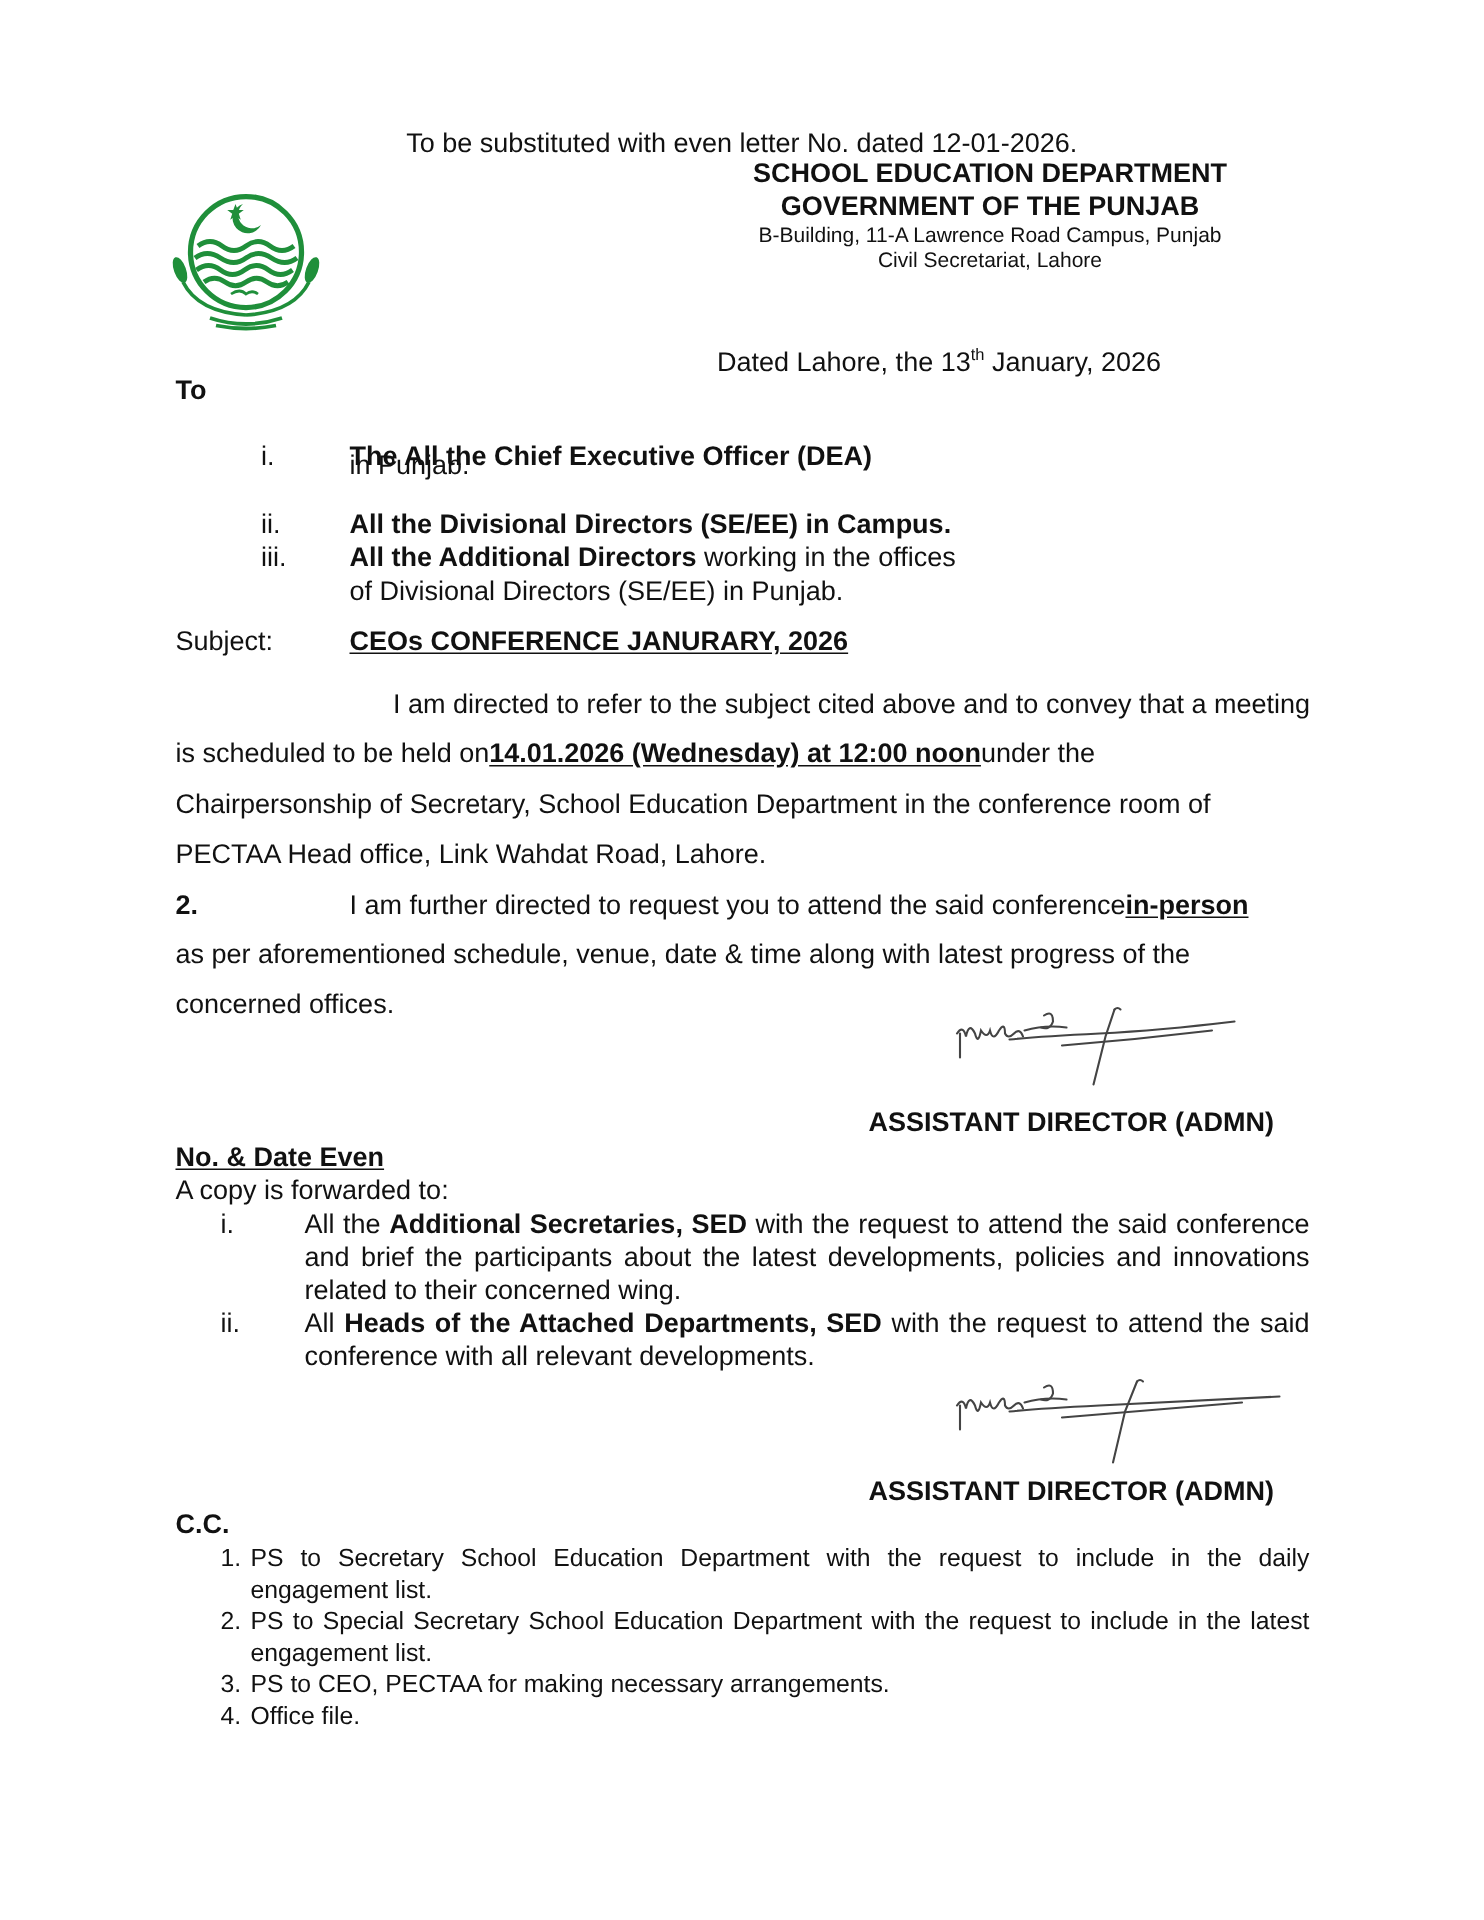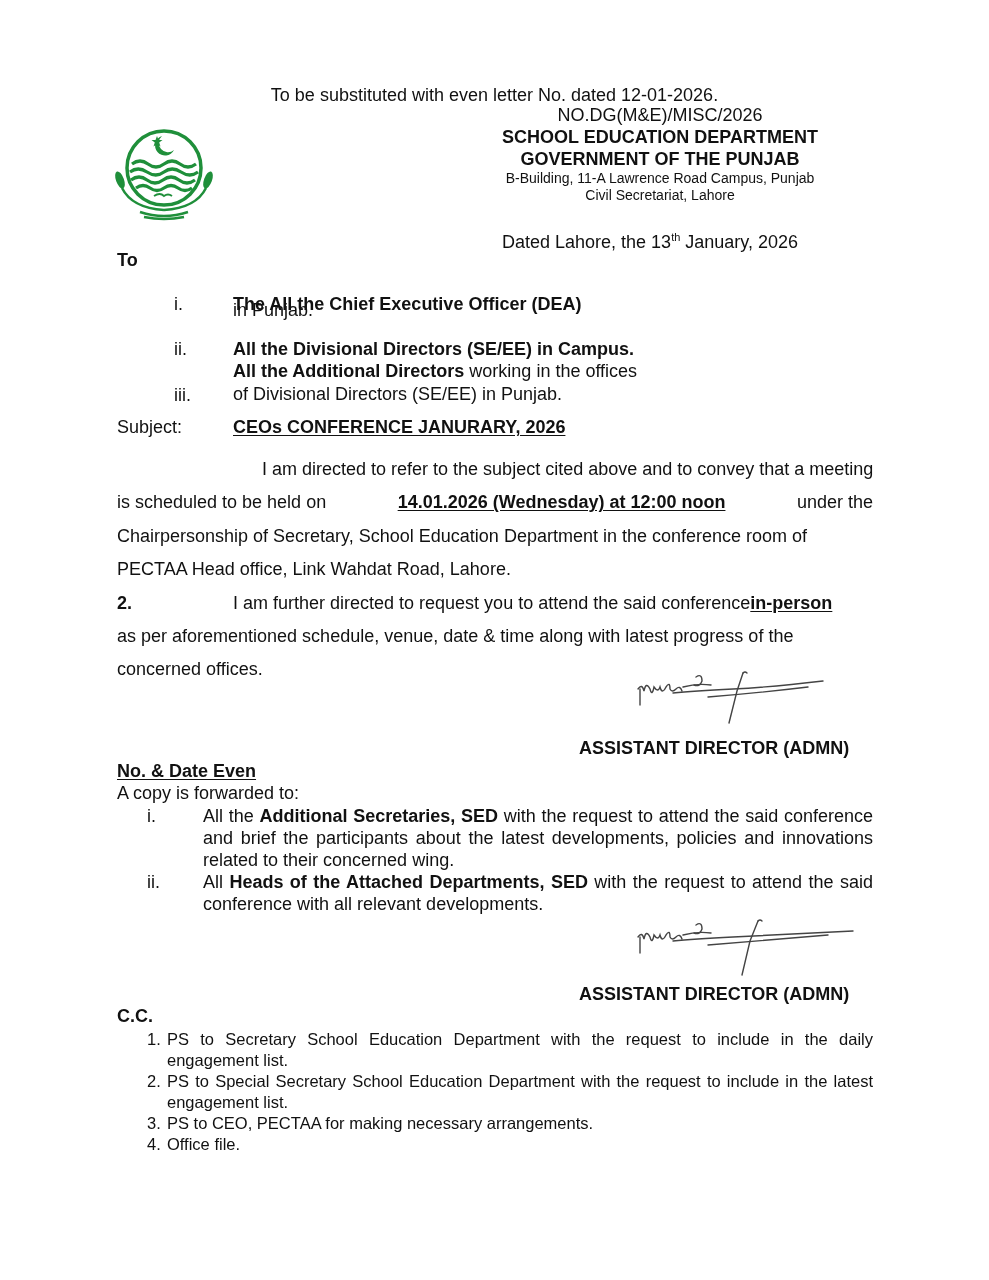--- a/index.html
+++ b/index.html
@@ -46,55 +46,54 @@
     <g fill="none" stroke="#1f8f3a" stroke-width="2.5">
       <path d="M12 66 q10 20 42 22"></path>
       <path d="M96 66 q-10 20 -42 22"></path>
       <path d="M30 90 q24 8 48 0"></path>
       <path d="M34 95 q20 4 40 0"></path>
     </g>
   </svg>
 </div>
 
 <div class="abs center" style="left:470px; width:380px; top:104px;">
-  <div class="hdr-line">NO.DG(M&amp;E)/MISC/2026</div>
   <div class="hdr-line b">SCHOOL EDUCATION DEPARTMENT</div>
   <div class="hdr-line b">GOVERNMENT OF THE PUNJAB</div>
   <div class="addr">B-Building, 11-A Lawrence Road Campus, Punjab</div>
   <div class="addr">Civil Secretariat, Lahore</div>
 </div>
 
-<div class="abs t" style="left:502px; top:226px;">
+<div class="abs t" style="left:478px; top:226px;">
   <span>Dated Lahore, the 13</span><sup style="font-size:11px;">th</sup><span> January, 2026</span>
 </div>
 
 <div class="abs t b" style="left:117px; top:249px;">To</div>
 
 <div class="abs t" style="left:174px; top:293px;">i.</div>
 <div class="abs t" style="left:233px; top:293px;">
   <span class="b">The All the Chief Executive Officer (DEA)</span>
 </div>
 <div class="abs t" style="left:233px; top:299px;">in Punjab.</div>
 
 <div class="abs t" style="left:174px; top:338px;">ii.</div>
 <div class="abs t" style="left:233px; top:338px;">
   <span class="b">All the Divisional Directors (SE/EE) in Campus.</span>
 </div>
 
-<div class="abs t" style="left:174px; top:360px;margin-top:24px;">iii.</div>
+<div class="abs t" style="left:174px; top:360px;">iii.</div>
 <div class="abs t" style="left:233px; top:360px;">
   <span class="b">All the Additional Directors</span><span> working in the offices</span>
 </div>
 <div class="abs t" style="left:233px; top:383px;">of Divisional Directors (SE/EE) in Punjab.</div>
 
 <div class="abs t" style="left:117px; top:416px;">Subject:</div>
 <div class="abs t b u" style="left:233px; top:416px;">CEOs CONFERENCE JANURARY, 2026</div>
 
 <div class="abs t" style="left:262px; top:458px; width:611px; text-align:center;">I am directed to refer to the subject cited above and to convey that a meeting</div>
-<div class="abs t" style="left:117px; top:491px; width:756px; display:flex; justify-content:space-between;">
+<div class="abs t" style="left:117px; top:491px; width:756px; display:flex; ">
   <span>is scheduled to be held on</span>
   <span class="b u">14.01.2026 (Wednesday) at 12:00 noon</span>
   <span>under the</span>
 </div>
 <div class="abs t" style="left:117px; top:525px;text-align:right;">Chairpersonship of Secretary, School Education Department in the conference room of</div>
 <div class="abs t" style="left:117px; top:558px;">PECTAA Head office, Link Wahdat Road, Lahore.</div>
 
 <div class="abs t b" style="left:117px; top:592px;">2.</div>
 <div class="abs t" style="left:233px; top:592px; width:640px; display:flex; ">
   <span>I am further directed to request you to attend the said conference</span>

